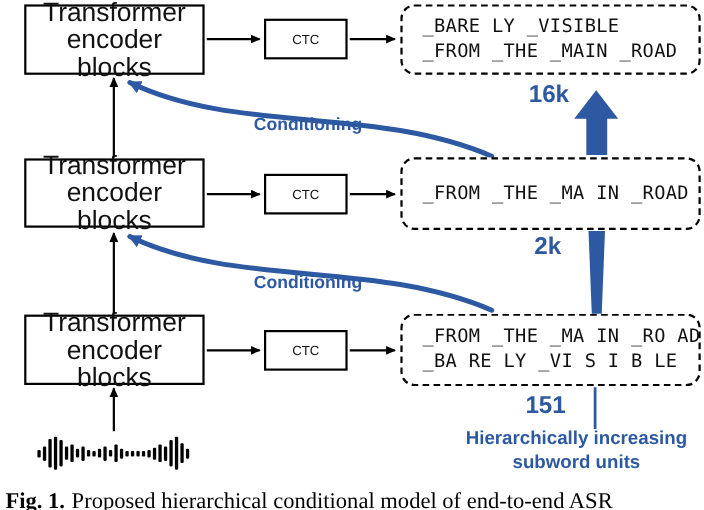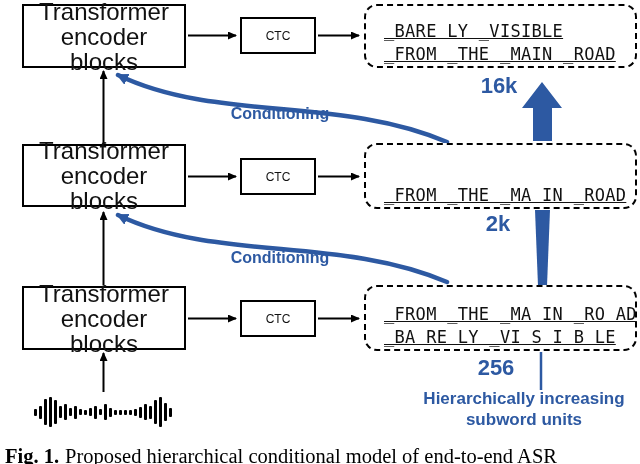--- a/index.html
+++ b/index.html
@@ -12,22 +12,22 @@
     position:absolute;box-sizing:border-box;border:2.5px solid #000;background:#fff;
     display:flex;flex-direction:column;align-items:center;justify-content:center;text-align:center;
   }
   .enc{left:22px;width:164px;height:64px;font-size:24px;line-height:25px;}
   .ctc{left:240px;width:76px;height:37px;font-size:12px;}
   .out{
     left:364px;width:273px;box-sizing:border-box;
     border:2.5px dashed #000;border-radius:13px;background:#fff;
     font-family:"DejaVu Sans Mono","Liberation Mono",monospace;
     font-size:17px;line-height:23px;letter-spacing:0.3px;
-    display:flex;flex-direction:column;justify-content:flex-end;
-    padding-left:18px;position:absolute;white-space:nowrap;text-decoration:underline;
+    display:flex;flex-direction:column;justify-content:center;
+    padding-left:18px;position:absolute;white-space:nowrap;
   }
   .blue{color:var(--accent);font-weight:bold;}
   .units{position:absolute;width:62px;text-align:center;font-size:22px;}
   .cond{position:absolute;width:132px;text-align:center;font-size:16px;}
   .annot{position:absolute;left:398px;top:388px;width:252px;text-align:center;font-size:17px;line-height:21px;}
   .waveform{position:absolute;left:34px;top:396px;width:142px;height:32px;display:flex;align-items:center;gap:2px;}
   .wbar{width:3px;background:#000;border-radius:1px;flex:0 0 auto;}
   .caption{
     position:absolute;left:5px;top:445px;white-space:nowrap;
     font-family:"Liberation Serif",serif;font-size:20.5px;color:#000;
@@ -97,21 +97,21 @@
 <div class="out" style="top:143px;height:66px">
   <div>_FROM _THE _MA IN _ROAD</div>
 </div>
 <div class="out" style="top:285px;height:66px">
   <div>_FROM _THE _MA IN _RO AD</div>
   <div>_BA RE LY _VI S I B LE</div>
 </div>
 
 <div class="units blue" style="left:468px;top:73px">16k</div>
 <div class="units blue" style="left:467px;top:211px">2k</div>
-<div class="units blue" style="left:465px;top:355px">256</div>
+<div class="units blue" style="left:465px;top:355px">151</div>
 
 <div class="cond blue" style="left:214px;top:105px">Conditioning</div>
 <div class="cond blue" style="left:214px;top:249px">Conditioning</div>
 
 <div class="annot blue">
   <div>Hierarchically increasing</div>
   <div>subword units</div>
 </div>
 
 <div class="waveform">

